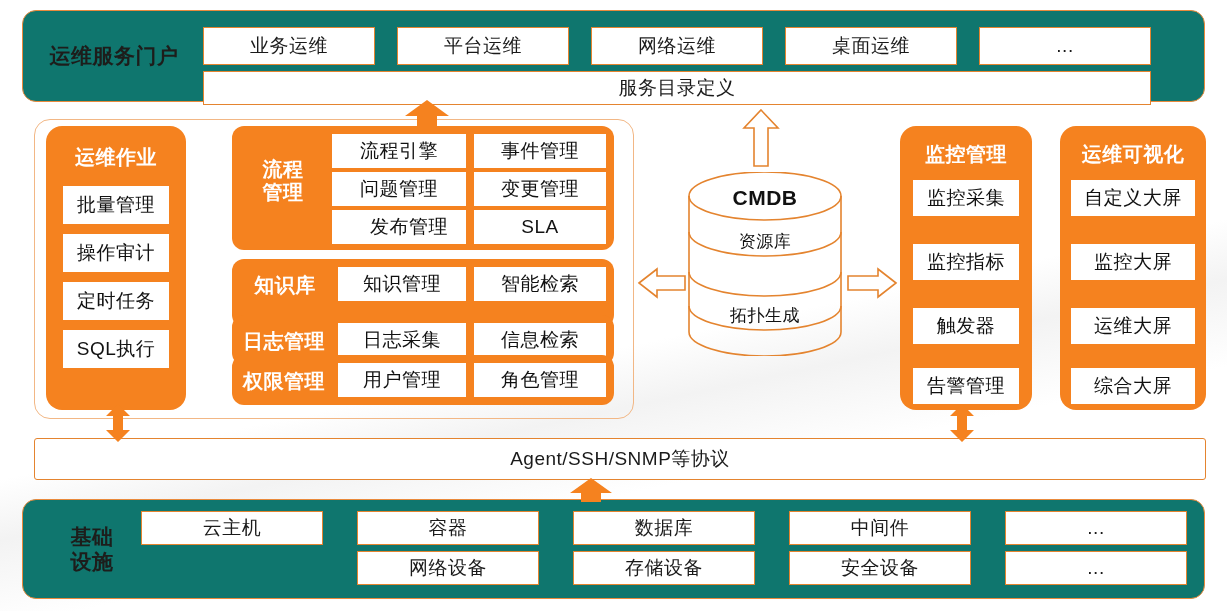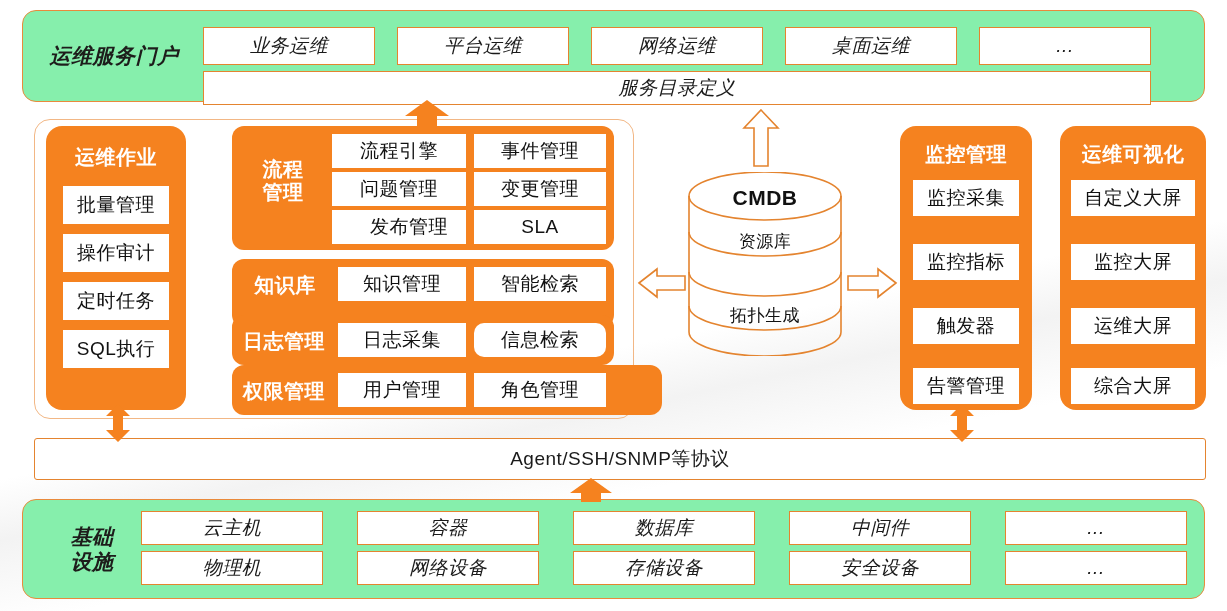--- a/index.html
+++ b/index.html
@@ -15,22 +15,21 @@
     background:linear-gradient(168deg,rgba(255,255,255,0) 55%,rgba(233,233,233,.55) 62%,rgba(255,255,255,0) 72%);
     z-index:0;}
   #stage{position:absolute;inset:0;z-index:1;}
 
   .abs{position:absolute;box-sizing:border-box;}
 
   
   .shell{
     border:1.6px solid #E98A3C;
     border-radius:14px;
-    background:#86efac;
-    font-style:italic;
+    background:#0f766e;
   }
   .shell-faint{
     border:1.4px solid #F2B785;
     border-radius:16px;
     background:transparent;
   }
   .ob{ 
     border:1.4px solid #E4842F;
     background:#fff;
     display:flex;align-items:center;justify-content:center;
@@ -116,24 +115,24 @@
 
   <div class="abs group" style="left:232px;top:259px;width:382px;height:68px;">
     <div class="abs group-title" style="left:6px;top:15px;width:94px;">知识库</div>
     <div class="abs wb" style="left:106px;top:8px;width:128px;height:34px;">知识管理</div>
     <div class="abs wb" style="left:242px;top:8px;width:132px;height:34px;">智能检索</div>
   </div>
 
   <div class="abs group" style="left:232px;top:315px;width:382px;height:50px;">
     <div class="abs group-title" style="left:0px;top:15px;width:104px;">日志管理</div>
     <div class="abs wb" style="left:106px;top:8px;width:128px;height:34px;">日志采集</div>
-    <div class="abs wb" style="left:242px;top:8px;width:132px;height:34px;border-radius:10px;">信息检索</div>
-  </div>
-
-  <div class="abs group" style="left:232px;top:365px;width:430px;height:50px;">
+    <div class="abs wb" style="left:242px;top:8px;width:132px;height:34px;">信息检索</div>
+  </div>
+
+  <div class="abs group" style="left:232px;top:355px;width:382px;height:50px;">
     <div class="abs group-title" style="left:0px;top:15px;width:104px;">权限管理</div>
     <div class="abs wb" style="left:106px;top:8px;width:128px;height:34px;">用户管理</div>
     <div class="abs wb" style="left:242px;top:8px;width:132px;height:34px;">角色管理</div>
   </div>
 
   <div id="cmdb-cyl" style="left:685px;top:172px;width:160px;height:184px;">
     <svg width="160" height="184" viewBox="0 0 160 184">
       <g fill="none" stroke="#E4842F" stroke-width="1.6">
         <path d="M4 24 L4 160 A76 24 0 0 0 156 160 L156 24"></path>
         <ellipse cx="80" cy="24" rx="76" ry="24"></ellipse>
@@ -170,21 +169,20 @@
       <div>基础</div>
       <div>设施</div>
     </div>
 
     <div class="abs ob" style="left:118px;top:11px;width:182px;height:34px;">云主机</div>
     <div class="abs ob" style="left:334px;top:11px;width:182px;height:34px;">容器</div>
     <div class="abs ob" style="left:550px;top:11px;width:182px;height:34px;">数据库</div>
     <div class="abs ob" style="left:766px;top:11px;width:182px;height:34px;">中间件</div>
     <div class="abs ob" style="left:982px;top:11px;width:182px;height:34px;">...</div>
 
-    <div class="abs ob" style="left:118px;top:51px;width:182px;height:34px;">物理机</div>
     <div class="abs ob" style="left:334px;top:51px;width:182px;height:34px;">网络设备</div>
     <div class="abs ob" style="left:550px;top:51px;width:182px;height:34px;">存储设备</div>
     <div class="abs ob" style="left:766px;top:51px;width:182px;height:34px;">安全设备</div>
     <div class="abs ob" style="left:982px;top:51px;width:182px;height:34px;">...</div>
   </div>
 
   <div class="arw" style="left:405px;top:100px;">
     <svg width="44" height="26">
         <polygon points="22,0 44,16 32,16 32,26 12,26 12,16 0,16" fill="#F5821F"></polygon>
       </svg>

